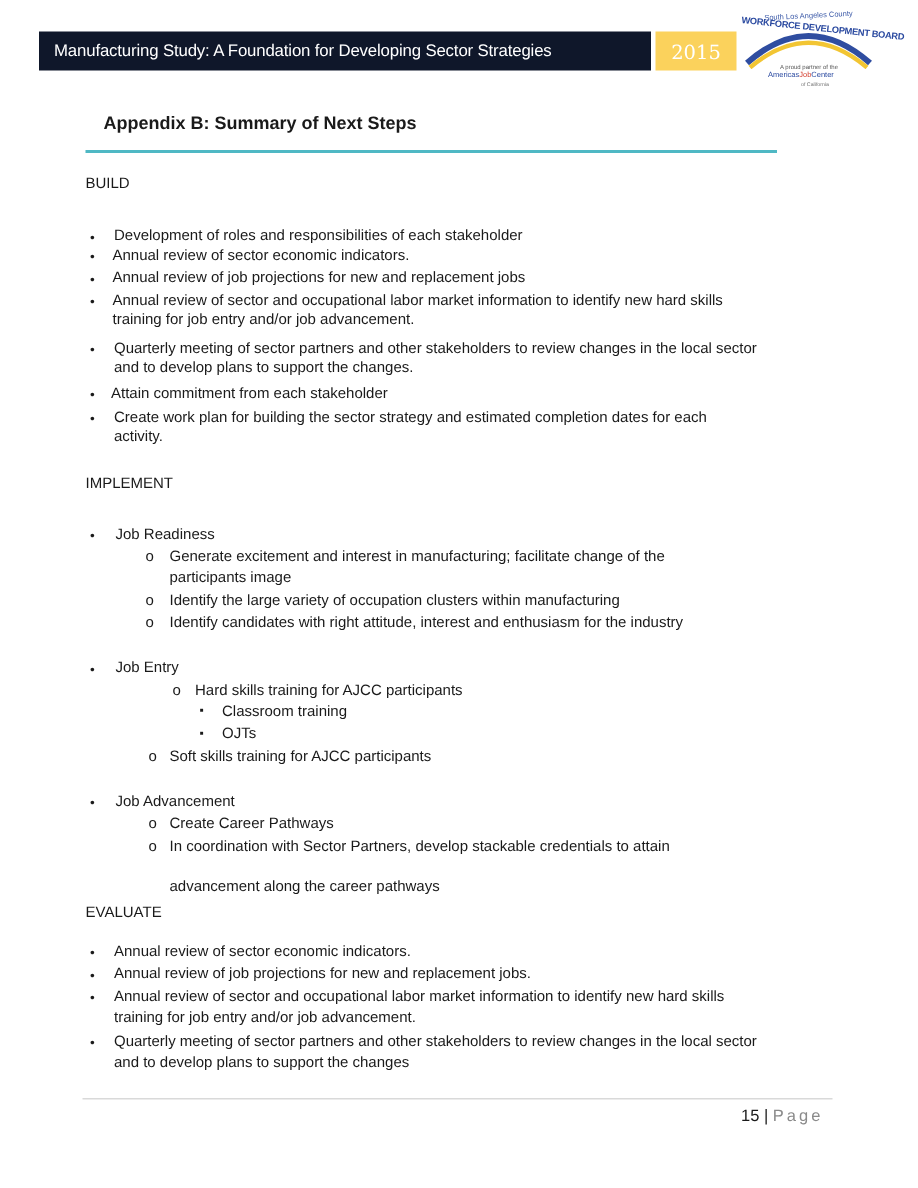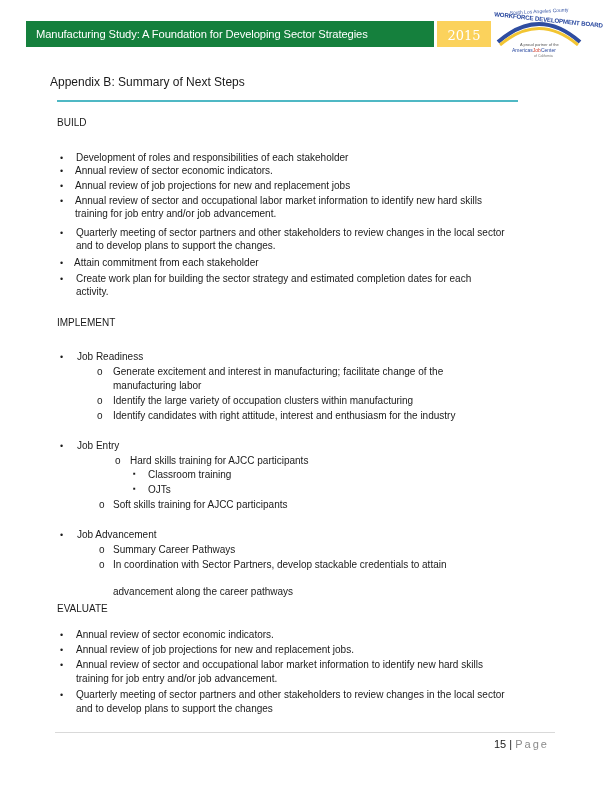--- a/index.html
+++ b/index.html
@@ -4,40 +4,40 @@
   <style>
     html, body { margin: 0; padding: 0; }
     body {
       width: 612px; height: 792px; position: relative; overflow: hidden;
       background: #ffffff; color: #1a1a1a;
       font-family: "Liberation Sans", "DejaVu Sans", sans-serif;
     }
     .abs { position: absolute; }
     .header-bar {
       left: 26px; top: 21px; width: 408px; height: 26px;
-      background: #15803d; color: #ffffff;
+      background: #0f172a; color: #ffffff;
       font-size: 11.2px; line-height: 26px; padding-left: 10px; box-sizing: border-box;
       white-space: nowrap; letter-spacing: -0.1px;
     }
     .year-box {
       left: 437px; top: 21px; width: 54px; height: 26px;
       background: #fbd25c; color: #ffffff;
       font-family: "DejaVu Serif", "Liberation Serif", serif;
       font-size: 13px; line-height: 30px; text-align: center;
     }
     .logo { left: 494px; top: 2px; width: 90px; height: 62px; }
     .logo-top { left: 0; top: 6px; width: 90px; text-align: center; font-size: 5px; color: #3c5aa8; transform: rotate(-3deg); }
     .logo-main { left: 0; top: 13px; width: 90px; text-align: center; font-size: 6.2px; font-weight: bold; color: #2b4aa0; letter-spacing: -0.2px; transform: rotate(6deg); white-space: nowrap;}
     .logo-sub1 { left: 26px; top: 40px; font-size: 4px; color: #555; }
     .logo-sub2 { left: 18px; top: 45px; font-size: 5px; color: #2b4aa0; }
     .logo-sub2 .red { color: #d23a2a; }
     .logo-sub3 { left: 40px; top: 52px; font-size: 3.5px; color: #777; }
 
     .title {
-      left: 50px; top: 75px; font-size: 12px; font-weight: normal; color: #1a1a1a;
+      left: 69px; top: 75px; font-size: 12px; font-weight: bold; color: #1a1a1a;
       white-space: nowrap;
     }
     .title-rule { left: 57px; top: 100px; width: 461px; height: 2px; background: #4fb8c4; }
 
     .section-head { left: 57px; font-size: 10px; color: #1a1a1a; white-space: nowrap; }
 
     .line { font-size: 10px; line-height: 12.6px; white-space: nowrap; color: #1a1a1a; }
     .b { font-size: 9px; }
 
     .footer-rule { left: 55px; top: 732px; width: 500px; height: 1px; background: #d9d9d9; }
@@ -101,21 +101,21 @@
 
 <div class="abs section-head" style="top:317px">IMPLEMENT</div>
 
 <div>
 
   <span class="abs b" style="left:60px;top:352px">•</span>
   <div class="abs line" style="left:77px;top:351px">Job Readiness</div>
 
   <span class="abs line" style="left:97px;top:366px">o</span>
   <div class="abs line" style="left:113px;top:366px">Generate excitement and interest in manufacturing;  facilitate change of  the</div>
-  <div class="abs line" style="left:113px;top:380px">manufacturing labor</div>
+  <div class="abs line" style="left:113px;top:380px">participants image</div>
 
   <span class="abs line" style="left:97px;top:395px">o</span>
   <div class="abs line" style="left:113px;top:395px">Identify the large variety of occupation  clusters within manufacturing</div>
 
   <span class="abs line" style="left:97px;top:410px">o</span>
   <div class="abs line" style="left:113px;top:410px">Identify candidates with right attitude, interest and enthusiasm for the industry</div>
 
   <span class="abs b" style="left:60px;top:441px">•</span>
   <div class="abs line" style="left:77px;top:440px">Job Entry</div>
 
@@ -128,21 +128,21 @@
   <span class="abs" style="left:133px;top:484px;font-size:8px">▪</span>
   <div class="abs line" style="left:148px;top:484px">OJTs</div>
 
   <span class="abs line" style="left:99px;top:499px">o</span>
   <div class="abs line" style="left:113px;top:499px">Soft skills training for AJCC participants</div>
 
   <span class="abs b" style="left:60px;top:530px">•</span>
   <div class="abs line" style="left:77px;top:529px">Job Advancement</div>
 
   <span class="abs line" style="left:99px;top:544px">o</span>
-  <div class="abs line" style="left:113px;top:544px">Summary Career Pathways</div>
+  <div class="abs line" style="left:113px;top:544px">Create Career Pathways</div>
 
   <span class="abs line" style="left:99px;top:559px">o</span>
   <div class="abs line" style="left:113px;top:559px">In coordination with Sector Partners, develop stackable credentials to attain</div>
   <div class="abs line" style="left:113px;top:586px">advancement along the career pathways</div>
 </div>
 
 <div class="abs section-head" style="top:603px">EVALUATE</div>
 
 <div>
   <span class="abs b" style="left:60px;top:630px">•</span>

